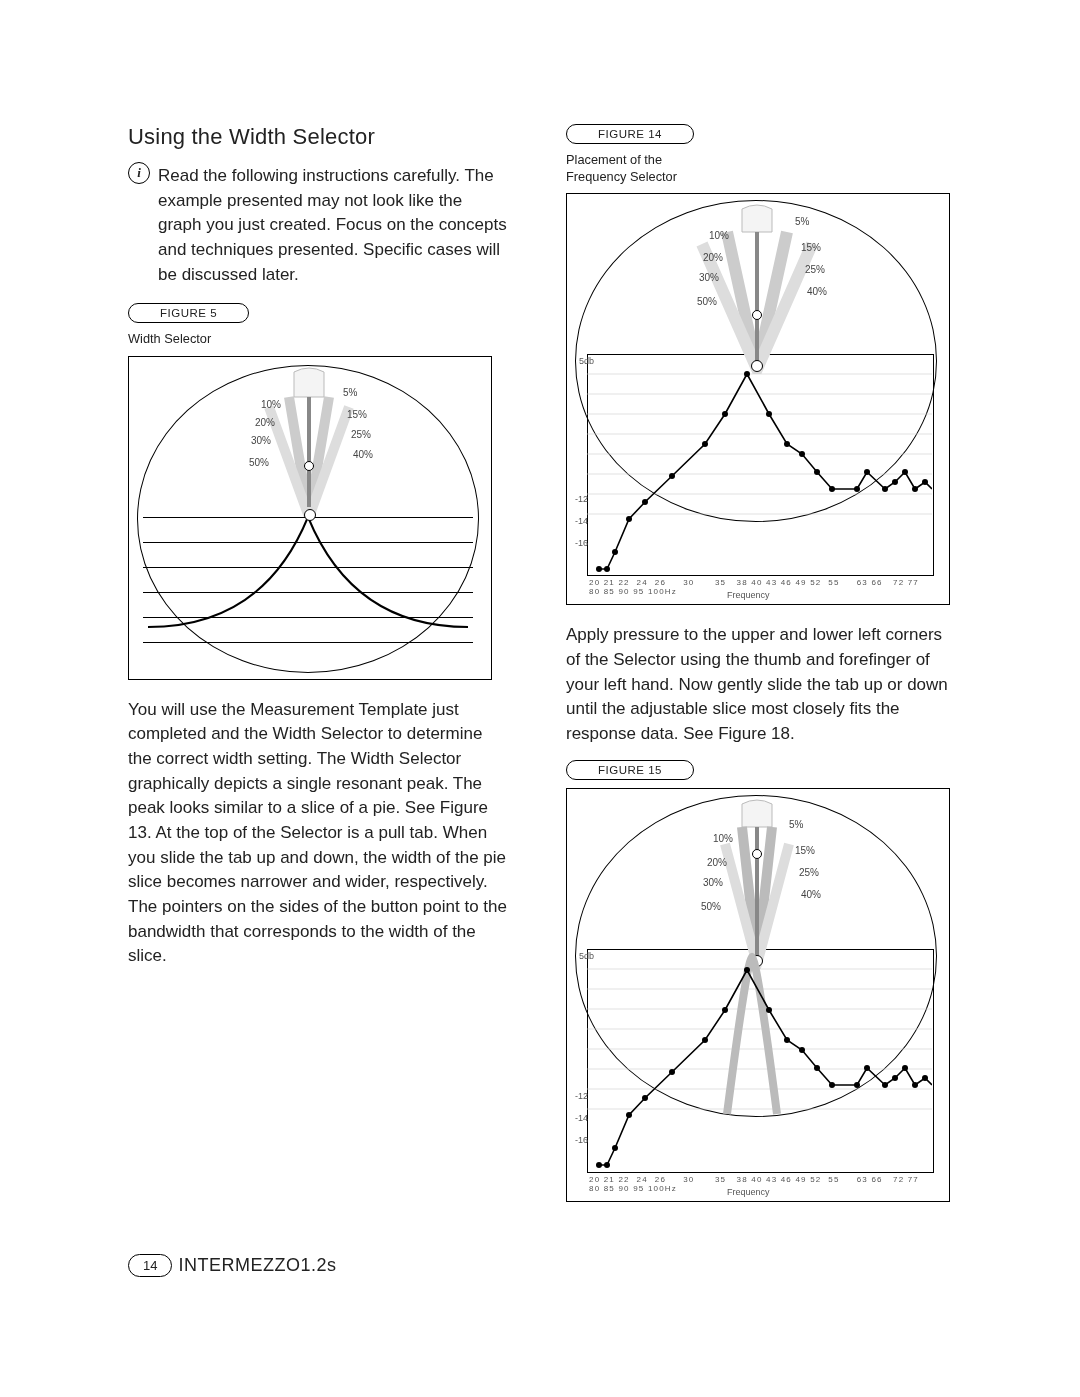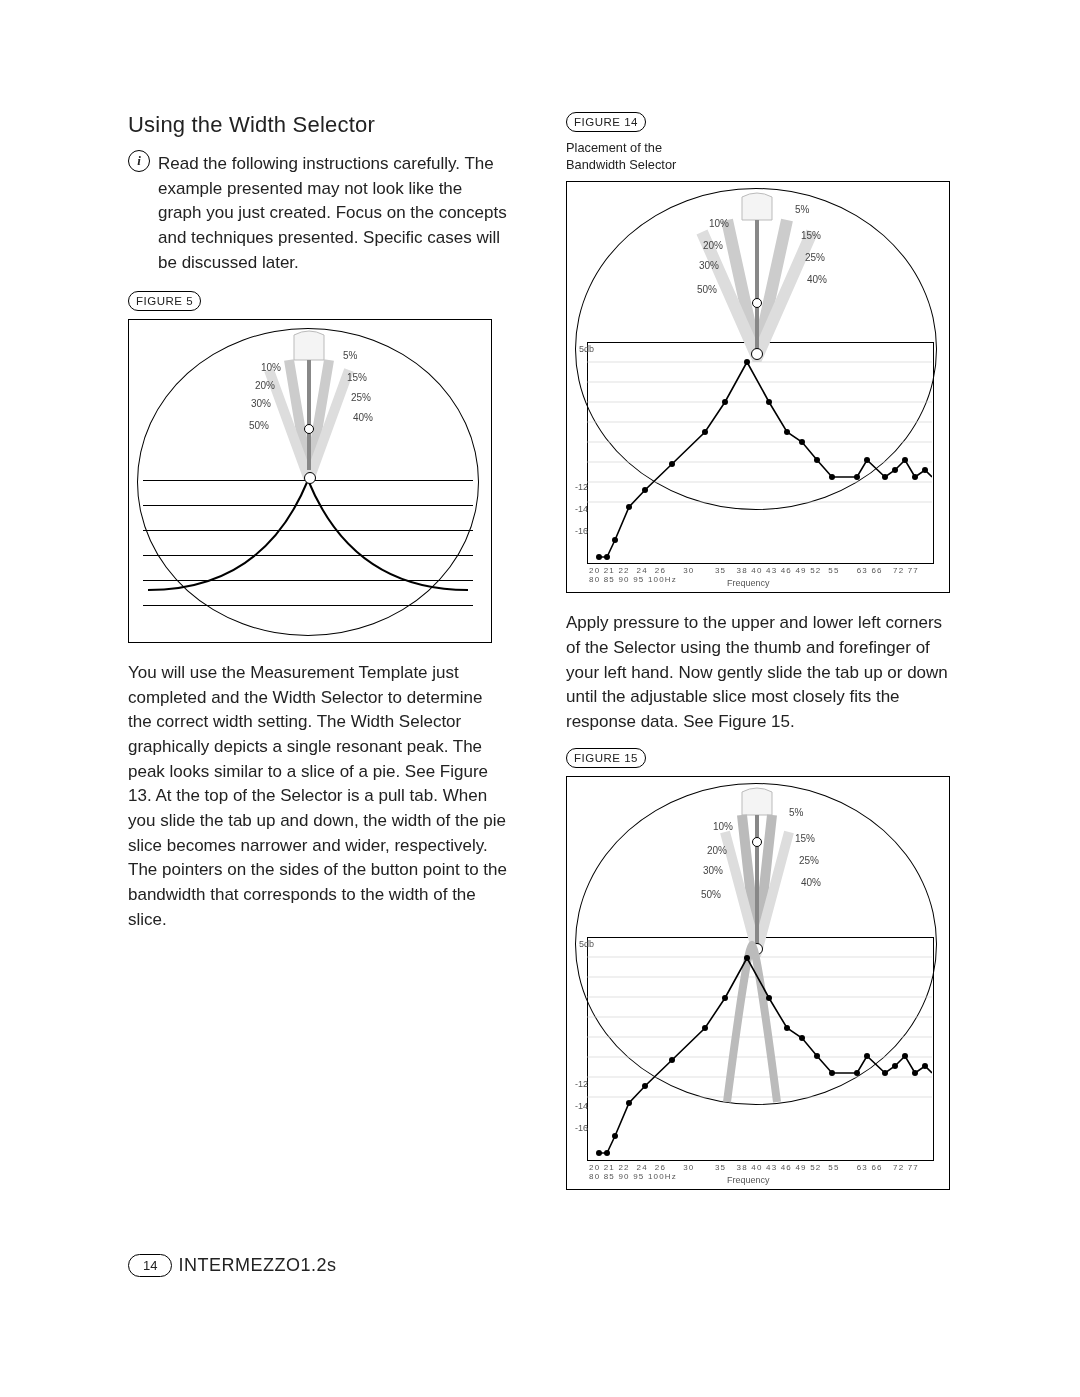--- a/index.html
+++ b/index.html
@@ -4,41 +4,41 @@
 <style>
   html,body{margin:0;padding:0;background:#fff;}
   body{
     width:1080px;height:1397px;
     font-family:"Helvetica Neue",Helvetica,Arial,sans-serif;
     color:#222;
     position:relative;
   }
   .page{
     position:absolute;
-    left:128px;top:112px;
+    left:128px;top:124px;
     width:820px;
   }
   .cols{display:flex;gap:56px;}
   .col{flex:1;min-width:0;}
   h2.section-title{
     font-size:22px;font-weight:400;margin:0 0 14px 0;
     letter-spacing:0.2px;
   }
   .intro{display:flex;align-items:flex-start;margin-bottom:16px;}
   .info-icon{
     width:20px;height:20px;border:1.4px solid #000;border-radius:50%;
     display:inline-flex;align-items:center;justify-content:center;
     font-family:Georgia,serif;font-style:italic;font-weight:700;
     font-size:13px;margin-right:8px;flex:0 0 auto;
     margin-top:-2px;
   }
   p.body{font-size:17px;line-height:1.45;margin:0 0 14px 0;}
   .fig-label{
     display:inline-block;border:1.3px solid #000;border-radius:14px;
-    padding:3px 7px;font-size:11.5px;letter-spacing:0.5px;
+    padding:3px 31px;font-size:11.5px;letter-spacing:0.5px;
     font-variant:small-caps;margin-bottom:8px;
   }
   .fig-caption{font-size:12.8px;line-height:1.3;margin:0 0 8px 0;}
   .figure-box{
     border:1px solid #000;background:#fff;margin-bottom:18px;position:relative;
   }
   .fig13{width:362px;height:322px;}
   .fig14{width:382px;height:410px;}
   .fig15{width:382px;height:412px;}
   .footer{
@@ -72,20 +72,21 @@
     <div class="col">
       <h2 class="section-title">Using the Width Selector</h2>
 
       <div class="intro">
         <span class="info-icon">i</span>
         <p class="body" style="margin-bottom:0">Read the following instructions carefully. The example presented may not look like the graph you just created. Focus on the concepts and techniques presented. Specific cases will be discussed later.</p>
       </div>
 
       <div>
         <span class="fig-label">FIGURE 5</span>
+        <p class="fig-caption">Width Selector</p>
         <div class="figure-box fig13">
 
           <div class="circle-big" style="left:8px;top:8px;width:340px;height:306px;"></div>
 
           <div class="gridline" style="left:14px;top:160px;width:330px;height:1px;"></div>
           <div class="gridline" style="left:14px;top:185px;width:330px;height:1px;"></div>
           <div class="gridline" style="left:14px;top:210px;width:330px;height:1px;"></div>
           <div class="gridline" style="left:14px;top:235px;width:330px;height:1px;"></div>
           <div class="gridline" style="left:14px;top:260px;width:330px;height:1px;"></div>
           <div class="gridline" style="left:14px;top:285px;width:330px;height:1px;"></div>
@@ -115,21 +116,21 @@
       </div>
 
       <p class="body">You will use the Measurement Template just completed and the Width Selector to determine the correct width setting. The Width Selector graphically depicts a single resonant peak. The peak looks similar to a slice of a pie. See Figure 13. At the top of the Selector is a pull tab. When you slide the tab up and down, the width of the pie slice becomes narrower and wider, respectively. The pointers on the sides of the button point to the bandwidth that corresponds to the width of the slice.</p>
     </div>
 
     <div class="col">
 
       <div>
         <span class="fig-label">FIGURE 14</span>
         <p class="fig-caption" style="white-space:pre-line">Placement of the
-Bandwidth Selector</p>
+Frequency Selector</p>
         <div class="figure-box fig14">
           <div class="circle-big" style="left:8px;top:6px;width:360px;height:320px;"></div>
           <div class="plot-box" style="left:20px;top:160px;width:345px;height:220px;"></div>
 
           <svg style="position:absolute;left:110px;top:10px;width:160px;height:170px" viewBox="0 0 160 170">
             <path d="M65,5 Q80,-3 95,5 L95,28 L65,28 Z" fill="#f4f4f4" stroke="#bbb"></path>
             <path d="M50,28 L80,165 L110,28" fill="none" stroke="#ccc" stroke-width="12"></path>
             <path d="M25,40 L80,165 L135,40" fill="none" stroke="#ddd" stroke-width="12"></path>
             <line x1="80" y1="28" x2="80" y2="158" stroke="#888" stroke-width="4"></line>
           </svg>
@@ -182,21 +183,21 @@
           </svg>
           <span class="axis-label" style="left:12px;top:162px">5db</span>
           <span class="axis-label" style="left:8px;top:300px">-12</span>
           <span class="axis-label" style="left:8px;top:322px">-14</span>
           <span class="axis-label" style="left:8px;top:344px">-16</span>
           <span class="axis-label" style="left:22px;top:384px;width:340px;text-align:left;font-size:8px;letter-spacing:1.2px">20 21 22&nbsp;&nbsp;24&nbsp;&nbsp;26&nbsp;&nbsp;&nbsp;&nbsp;&nbsp;30&nbsp;&nbsp;&nbsp;&nbsp;&nbsp;&nbsp;35&nbsp;&nbsp;&nbsp;38 40 43 46 49 52&nbsp;&nbsp;55&nbsp;&nbsp;&nbsp;&nbsp;&nbsp;63 66&nbsp;&nbsp;&nbsp;72 77 80 85 90 95 100Hz</span>
           <span class="axis-label" style="left:160px;top:396px">Frequency</span>
         </div>
       </div>
 
-      <p class="body">Apply pressure to the upper and lower left corners of the Selector using the thumb and forefinger of your left hand. Now gently slide the tab up or down until the adjustable slice most closely fits the response data. See Figure 15.</p>
+      <p class="body">Apply pressure to the upper and lower left corners of the Selector using the thumb and forefinger of your left hand. Now gently slide the tab up or down until the adjustable slice most closely fits the response data. See Figure 18.</p>
 
       <div>
         <span class="fig-label">FIGURE 15</span>
         <div class="figure-box fig15">
           <div class="circle-big" style="left:8px;top:6px;width:360px;height:320px;"></div>
           <div class="plot-box" style="left:20px;top:160px;width:345px;height:222px;"></div>
           <svg style="position:absolute;left:120px;top:10px;width:140px;height:170px" viewBox="0 0 140 170">
             <path d="M55,5 Q70,-3 85,5 L85,28 L55,28 Z" fill="#f4f4f4" stroke="#bbb"></path>
             <path d="M55,28 L70,165 L85,28" fill="none" stroke="#bbb" stroke-width="10"></path>
             <path d="M38,45 L70,165 L102,45" fill="none" stroke="#ddd" stroke-width="10"></path>

